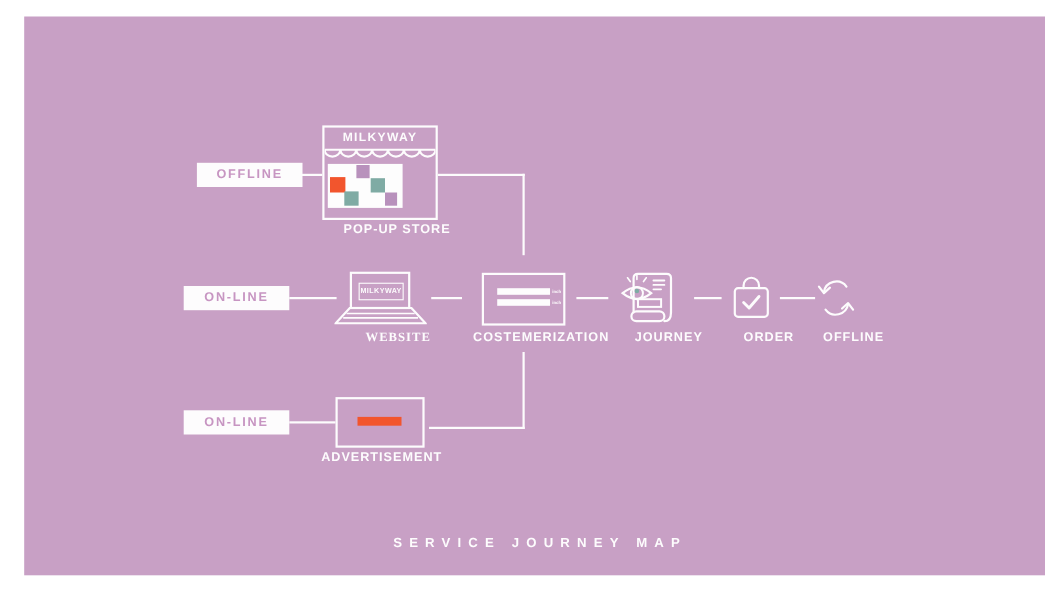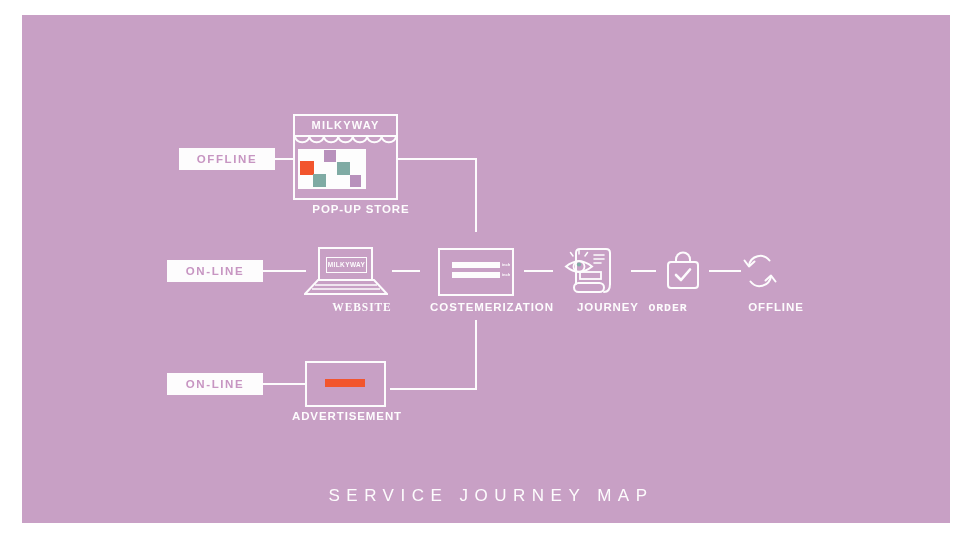--- a/index.html
+++ b/index.html
@@ -32,21 +32,21 @@
     border:1px solid #fdfcfd;box-sizing:border-box;
     color:#fdfcfd;font-size:6.5px;font-weight:bold;letter-spacing:0.4px;
     text-align:center;line-height:14px;
   }
   .bar{position:absolute;background:#fdfcfd;height:6px;width:48px;}
   .bar-unit{
     position:absolute;color:#fdfcfd;font-size:4px;font-weight:bold;line-height:6px;
   }
   .orange-bar{position:absolute;background:#f2552d;}
   .title{
-    color:#fdfcfd;font-size:17px;font-weight:normal;letter-spacing:6.5px;
+    color:#fdfcfd;font-size:12px;font-weight:bold;letter-spacing:6.5px;
     white-space:nowrap;transform:translateX(-50%);
   }
   svg{display:block;}
 </style>
 </head>
 <body>
 
 <div class="canvas"></div>
 
 <div class="abs chip" style="left:179px;top:148px;">OFFLINE</div>
@@ -111,21 +111,21 @@
 </svg>
 <div class="abs nodelabel" style="left:592px;top:301px;">JOURNEY</div>
 
 <svg class="abs" style="left:663px;top:250px;" width="40" height="42" viewBox="0 0 40 42">
   <g fill="none" stroke="#fdfcfd" stroke-width="2" stroke-linecap="round" stroke-linejoin="round">
     <rect x="5" y="12" width="30" height="26" rx="3"></rect>
     <path d="M13,12 V9.5 A7,7 0 0 1 27,9.5 V12"></path>
     <path d="M13,25 L18,30 L27,19.5" stroke-width="2.6"></path>
   </g>
 </svg>
-<div class="abs nodelabel" style="left:652px;top:301px;font-family:Liberation Mono, monospace;">ORDER</div>
+<div class="abs nodelabel" style="left:683px;top:301px;">ORDER</div>
 
 <svg class="abs" style="left:742px;top:253px;" width="36" height="36" viewBox="0 0 36 36">
   <g fill="none" stroke="#fdfcfd" stroke-width="2" stroke-linecap="round" stroke-linejoin="round">
     <path d="M27.5,7.5 A11.5,11.5 0 0 0 7,12.5"></path>
     <path d="M2.5,7.5 L7,13.5 L12.5,8.5"></path>
     <path d="M8.5,28.5 A11.5,11.5 0 0 0 29,23.5"></path>
     <path d="M33.5,28.5 L29,22.5 L23.5,27.5"></path>
   </g>
 </svg>
 <div class="abs nodelabel" style="left:760px;top:301px;">OFFLINE</div>

